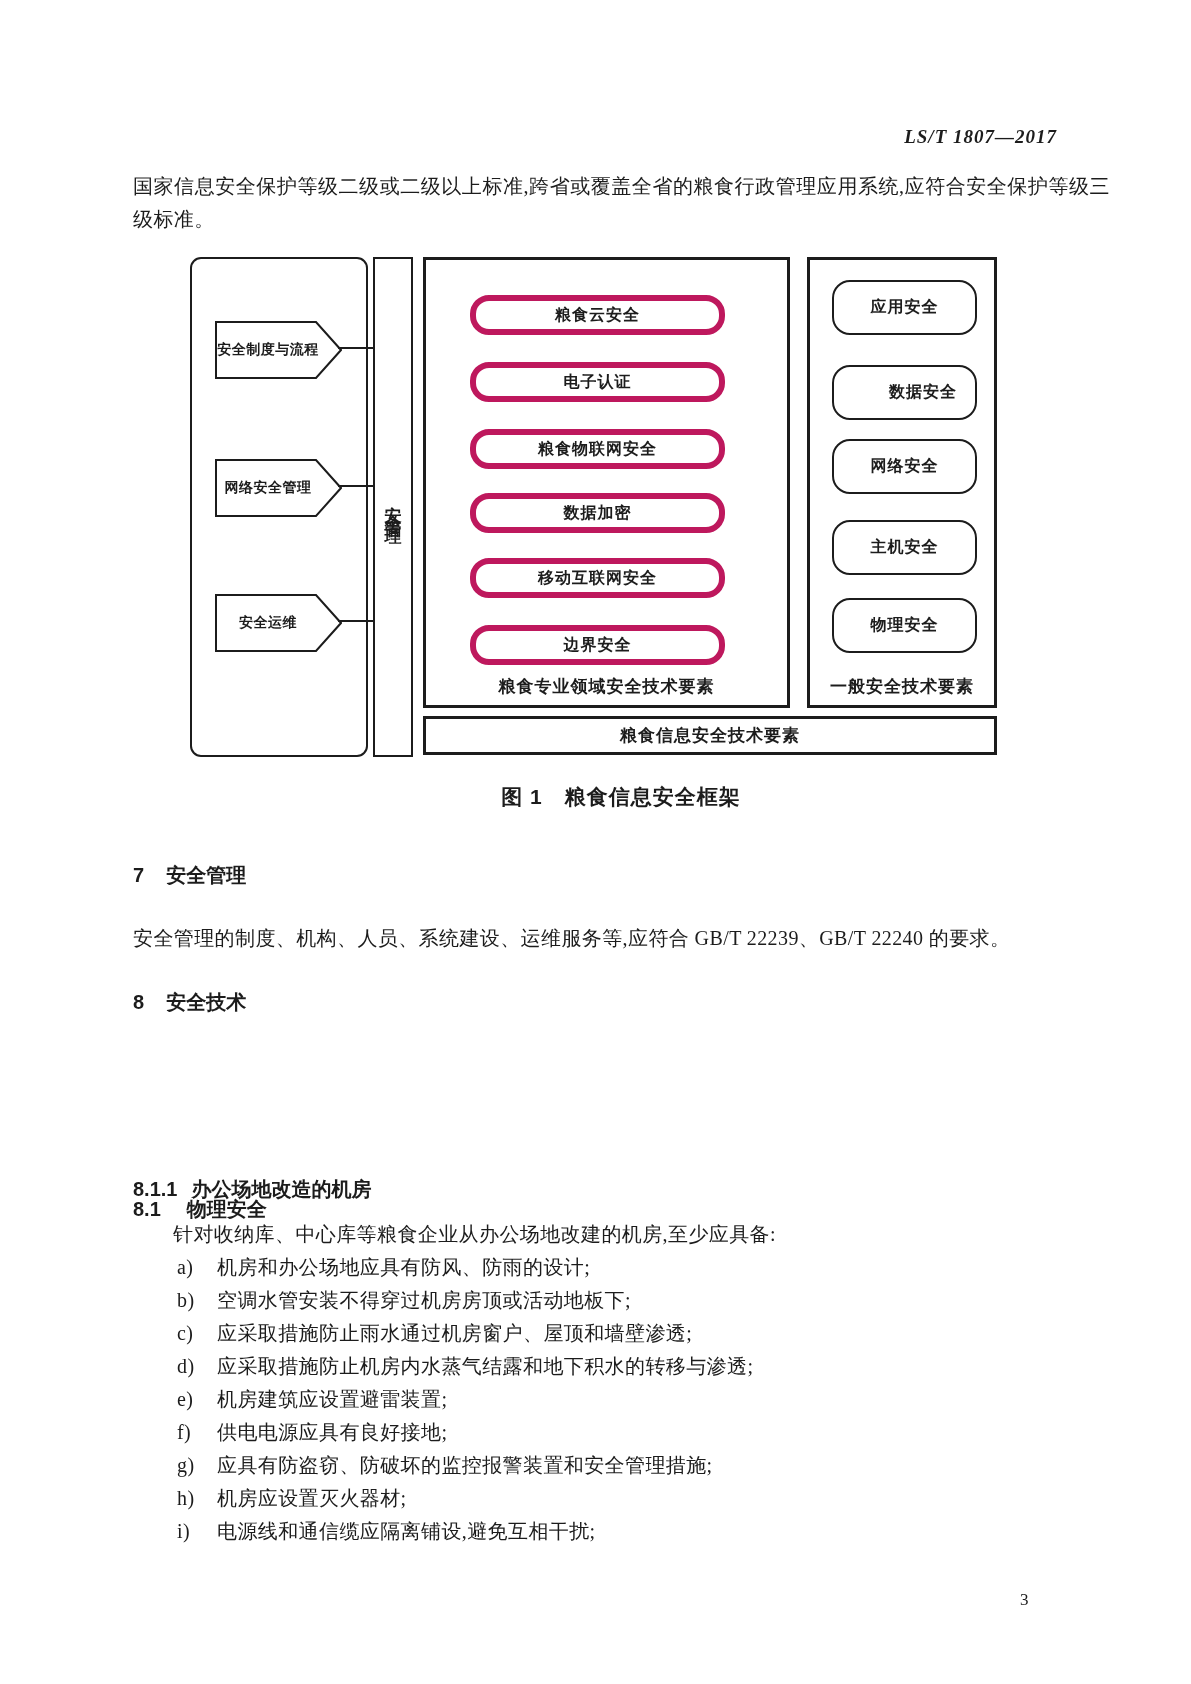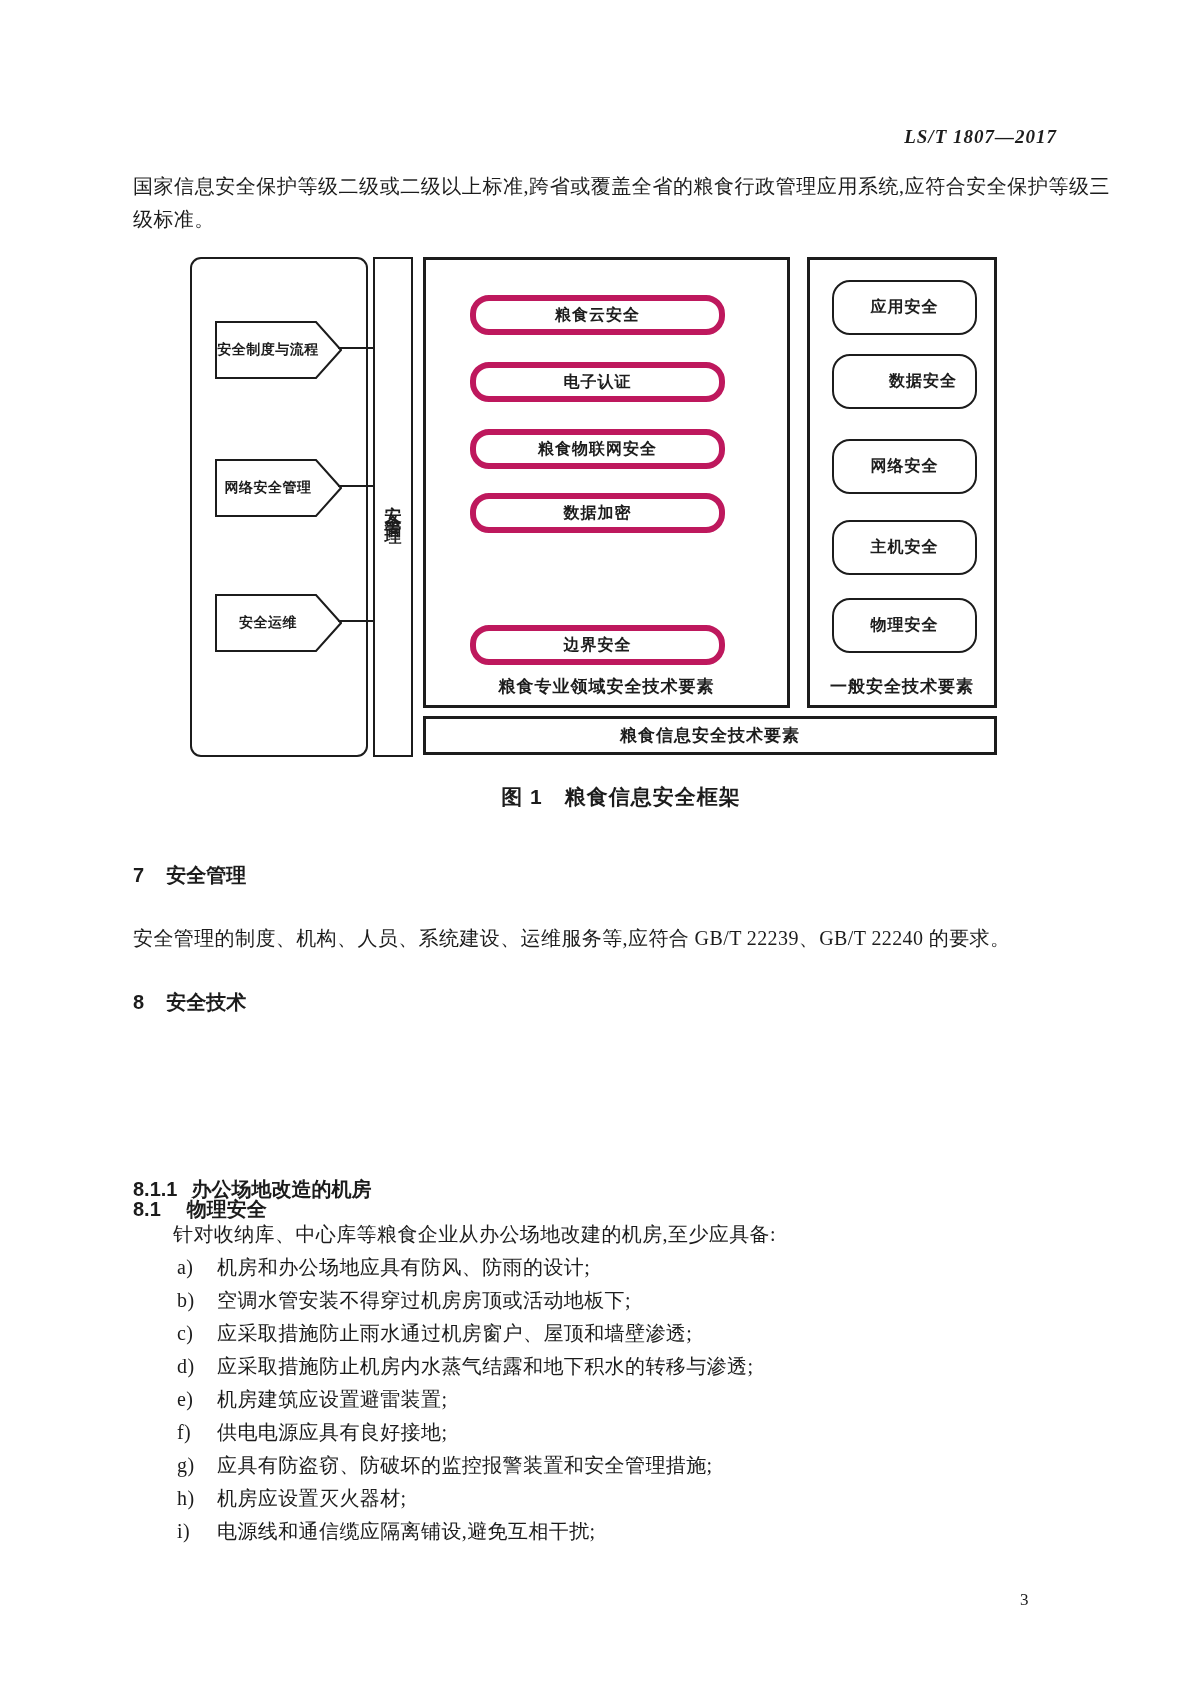--- a/index.html
+++ b/index.html
@@ -88,27 +88,28 @@
 
     <div class="panel-thin vbar">
       <div class="vbar-text">安全管理</div>
     </div>
 
     <div class="panel-thick mid-panel">
       <div class="pill" style="top:35px;">粮食云安全</div>
       <div class="pill" style="top:102px;">电子认证</div>
       <div class="pill" style="top:169px;">粮食物联网安全</div>
       <div class="pill" style="top:233px;">数据加密</div>
+      <div class="pill" style="top:298px;">移动互联网安全</div>
       <div class="pill" style="top:365px;">边界安全</div>
       <div class="panel-caption">粮食专业领域安全技术要素</div>
     </div>
 
     <div class="panel-thick right-panel">
       <div class="rbox" style="top:20px;">应用安全</div>
-      <div class="rbox" style="top:94px;padding-left:37px;">数据安全</div>
+      <div class="rbox" style="top:105px;padding-left:37px;">数据安全</div>
       <div class="rbox" style="top:179px;">网络安全</div>
       <div class="rbox" style="top:260px;">主机安全</div>
       <div class="rbox" style="top:338px;">物理安全</div>
       <div class="panel-caption">一般安全技术要素</div>
     </div>
 
     <div class="panel-thick bottom-bar">
       <span class="bar-text">粮食信息安全技术要素</span>
     </div>
   </div>

